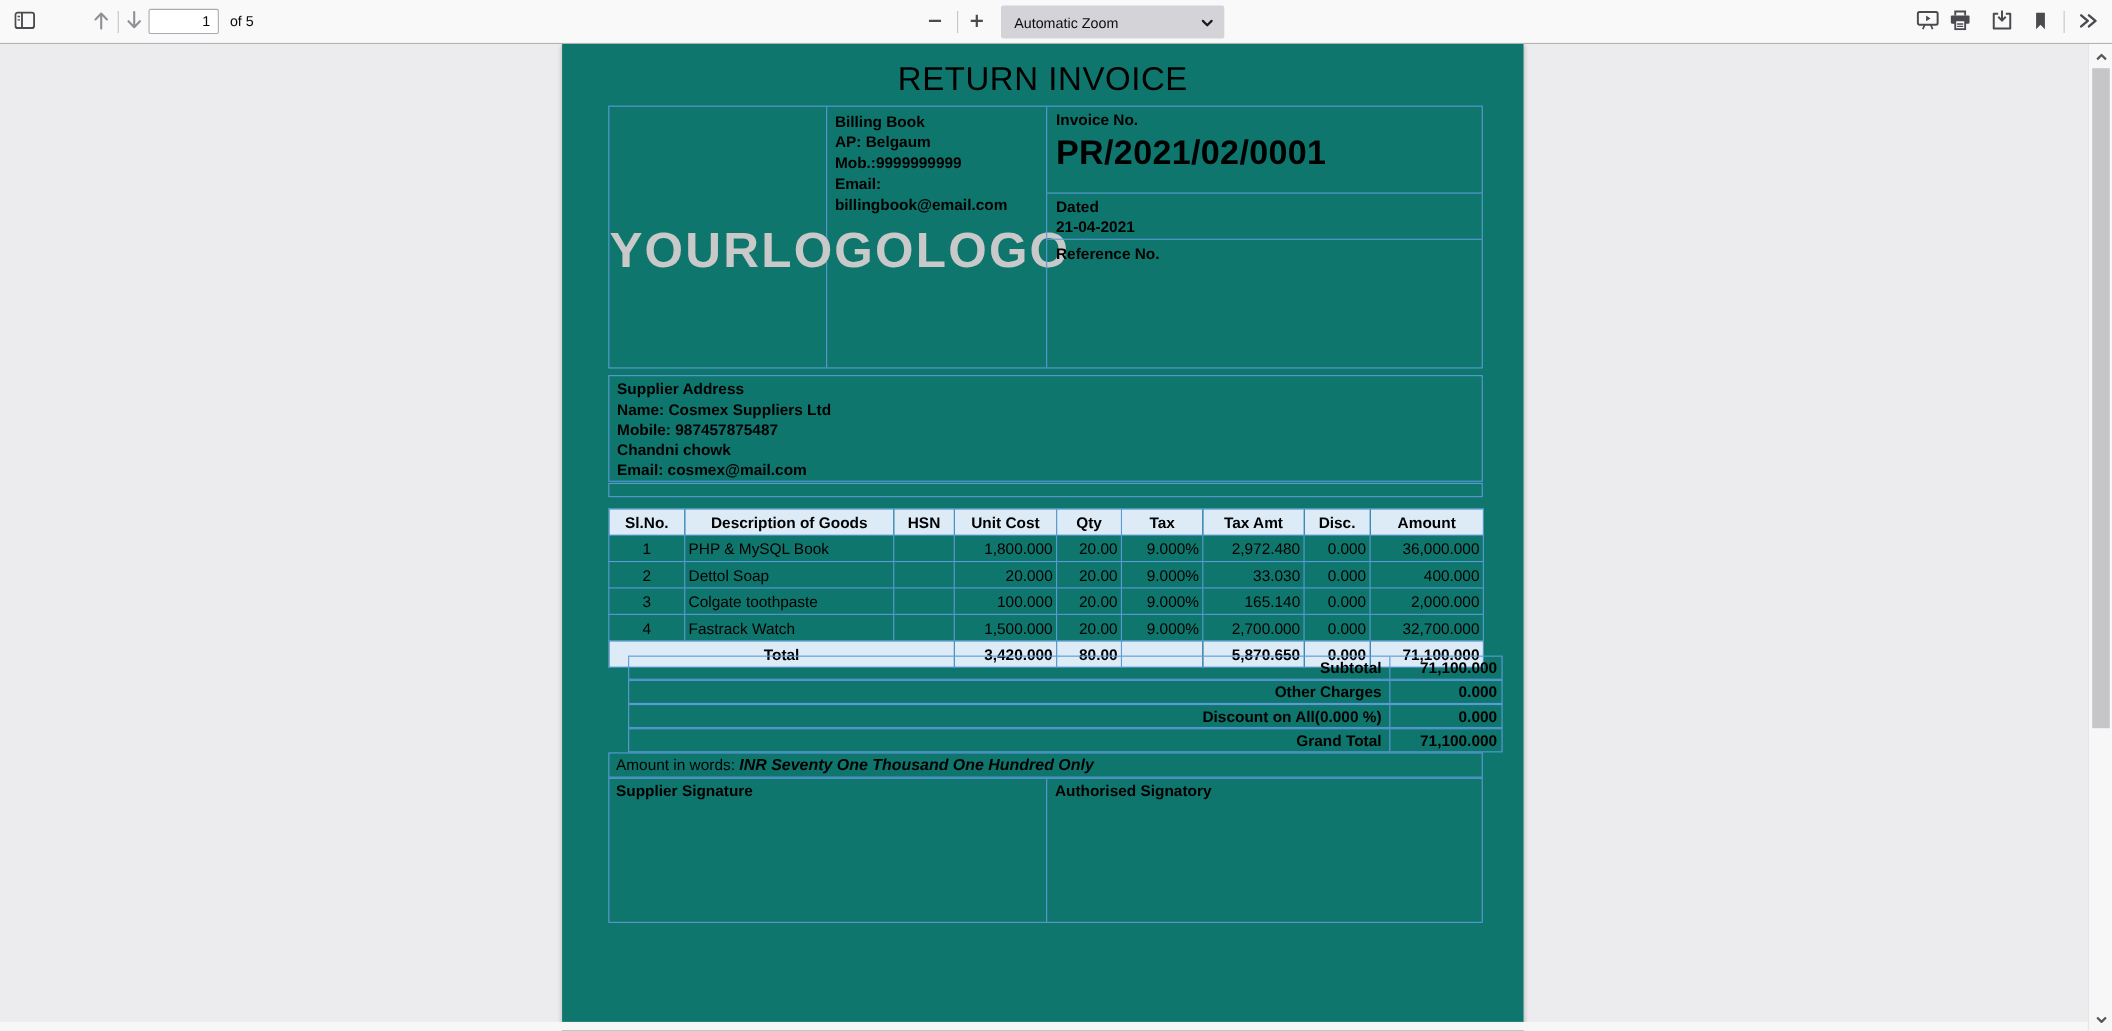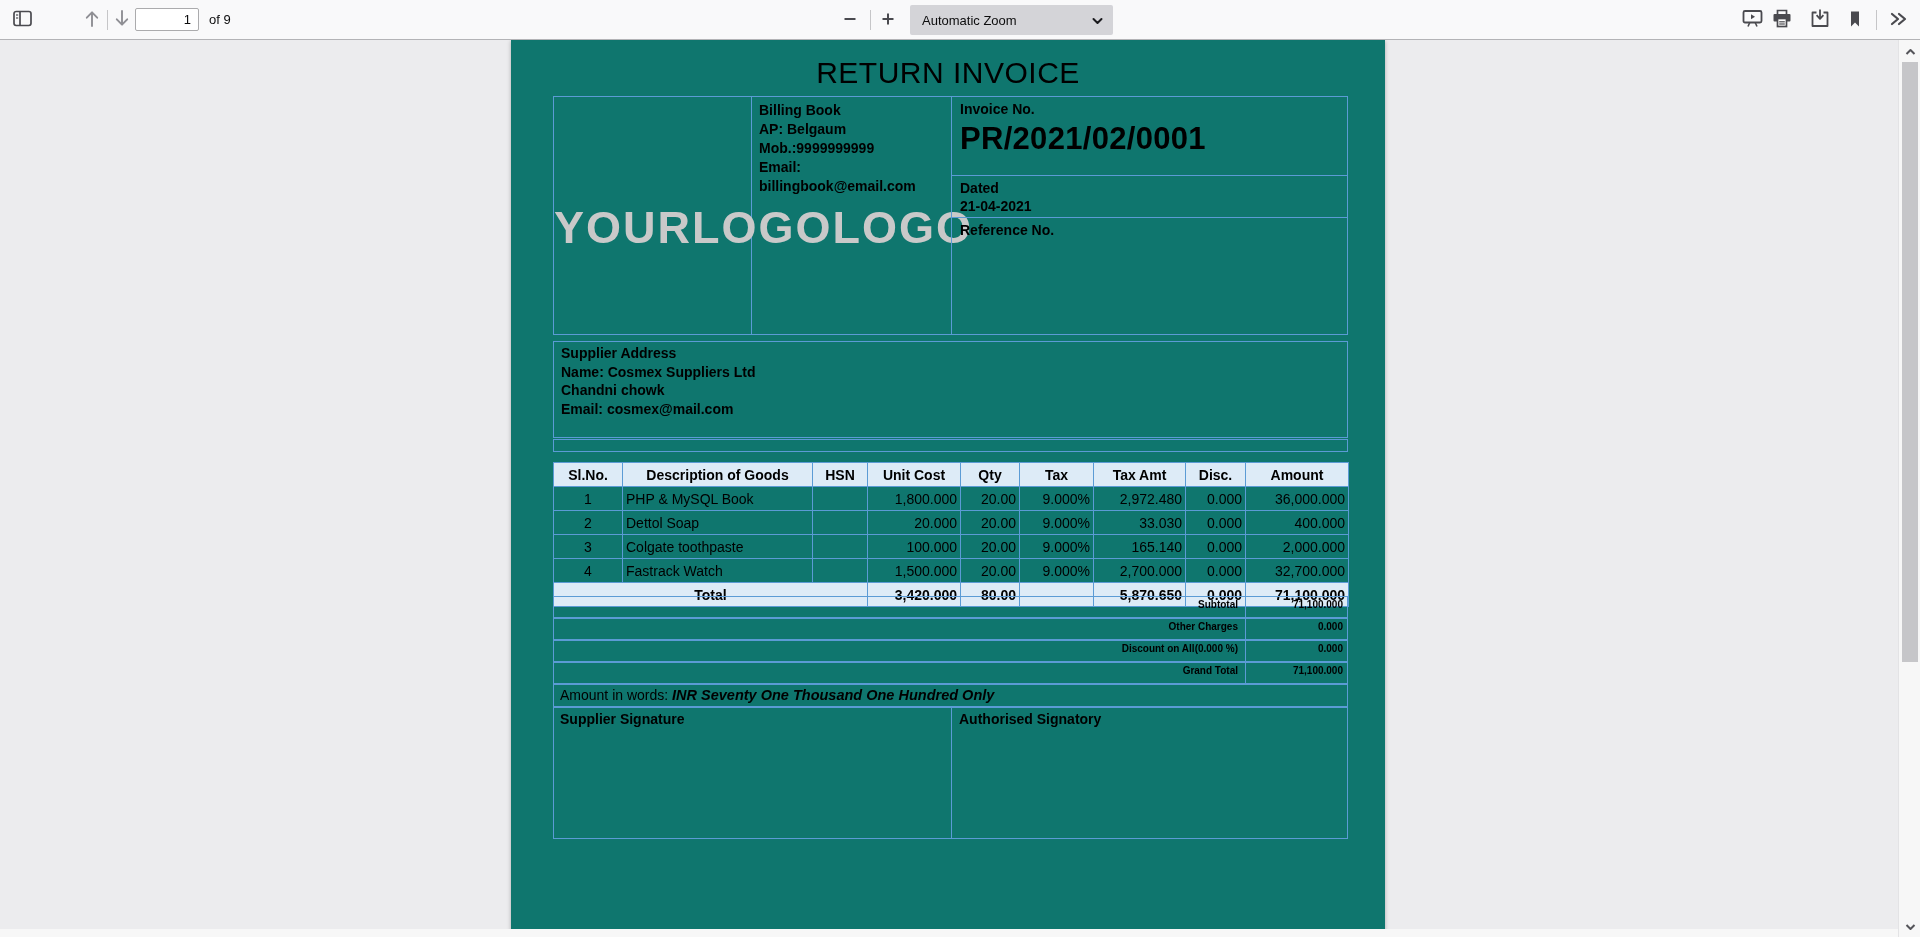--- a/index.html
+++ b/index.html
@@ -38,21 +38,21 @@
   .inv-spacer{position:absolute;top:399px;left:42px;width:795px;height:13px;border:1px solid var(--blue);}
 
   .inv-table{position:absolute;top:422px;left:42px;width:795px;border-collapse:collapse;table-layout:fixed;font-size:14px;color:#000;}
   .inv-table th,.inv-table td{border:1px solid var(--blue);height:24px;padding:0 3px;white-space:nowrap;overflow:hidden;}
   .inv-table th{background:var(--hdrbg);font-weight:700;text-align:center;}
   .num{text-align:right;}
   .ctr{text-align:center;}
   .lft{text-align:left;}
   .total-row td{background:var(--hdrbg);font-weight:700;}
 
-  .summary-row{position:absolute;left:42px;width:795px;height:22px;border:1px solid var(--blue);display:flex;align-items:stretch;font-weight:700;font-size:10px;}
+  .summary-row{position:absolute;left:60px;width:795px;height:22px;border:1px solid var(--blue);display:flex;align-items:stretch;font-weight:700;font-size:14px;}
   .summary-label{flex:1;text-align:right;padding:2px 7px 0 0;}
   .summary-value{width:102px;border-left:1px solid var(--blue);text-align:right;padding:2px 4px 0 0;}
 
   .inv-words{position:absolute;top:644px;left:42px;width:795px;height:23px;border:1px solid var(--blue);font-size:14px;padding:2px 6px;white-space:nowrap;}
   .words-value{font-weight:700;font-style:italic;font-size:14.5px;}
 
   .inv-sign{position:absolute;top:667px;left:42px;width:795px;height:132px;border:1px solid var(--blue);display:flex;}
   .sign-left{width:398px;border-right:1px solid var(--blue);padding:3px 6px;font-weight:700;font-size:14px;}
   .sign-right{flex:1;padding:3px 7px;font-weight:700;font-size:14px;}
 
@@ -84,21 +84,21 @@
           </svg></span>
     </button>
     <div class="tb-sep" style="left:107px"></div>
     <button class="tb-btn" style="left:108px">
       <span><svg width="16" height="19" viewBox="0 0 16 19">
             <path d="M8 2 V15.5 M2.8 10.3 L8 15.7 L13.2 10.3" fill="none" stroke="#8f8f94" stroke-width="1.9" stroke-linecap="round" stroke-linejoin="round"></path>
           </svg></span>
     </button>
 
     <input class="page-input" value="1" style="">
-    <span class="of-label">of 9</span>
+    <span class="of-label">of 5</span>
 
     <button class="tb-btn" style="left:836px">
       <span><svg width="14" height="14" viewBox="0 0 14 14">
             <line x1="1.5" y1="7" x2="12.5" y2="7" stroke="#4a4a4f" stroke-width="2"></line>
           </svg></span>
     </button>
     <div class="tb-sep" style="left:870px"></div>
     <button class="tb-btn" style="left:874px">
       <span><svg width="14" height="14" viewBox="0 0 14 14">
             <line x1="1.5" y1="7" x2="12.5" y2="7" stroke="#4a4a4f" stroke-width="2"></line>
@@ -177,20 +177,21 @@
         </div>
         <div class="info-sec3">
           <div>Reference No.</div>
         </div>
       </div>
     </div>
 
     <div class="inv-supplier">
       <div>Supplier Address</div>
       <div>Name: Cosmex Suppliers Ltd</div>
+      <div>Mobile: 987457875487</div>
       <div>Chandni chowk</div>
       <div>Email: cosmex@mail.com</div>
     </div>
 
     <div class="inv-spacer"></div>
 
     <table class="inv-table">
       <colgroup>
         <col style="width:69px">
           <col style="width:190px">

